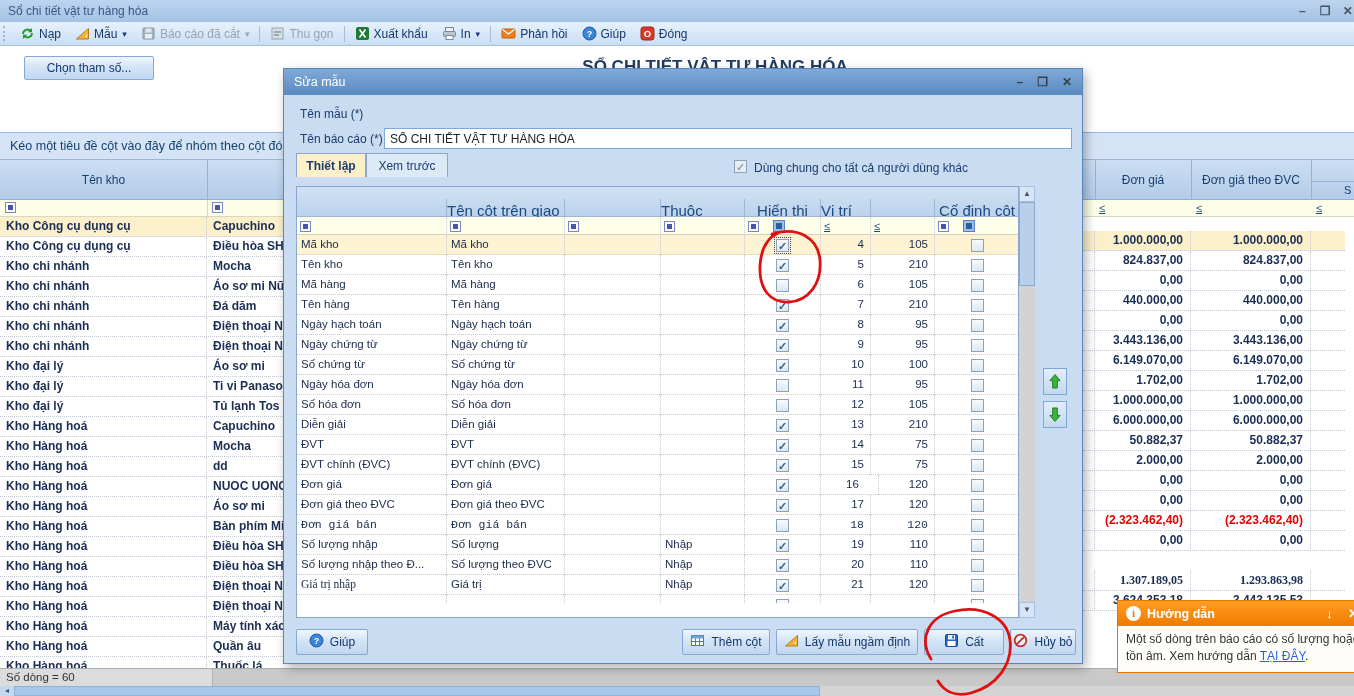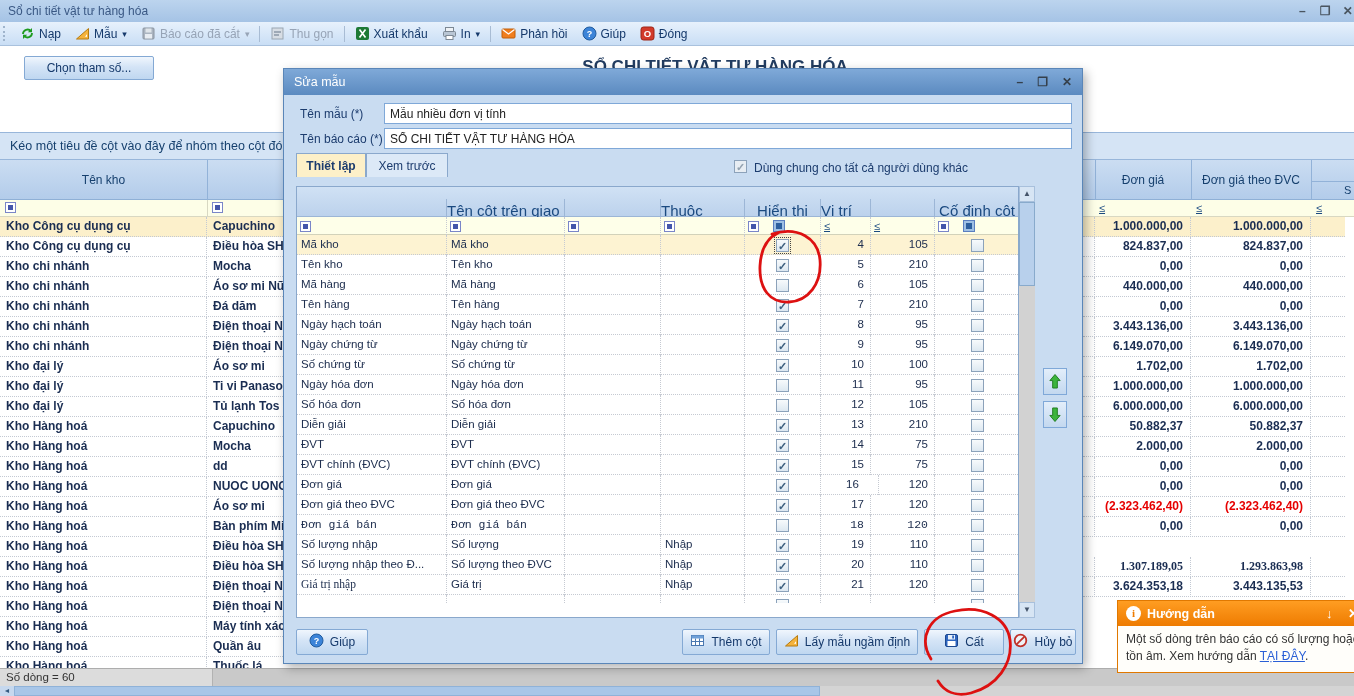--- a/index.html
+++ b/index.html
@@ -321,21 +321,21 @@
       </div>
       <div class="bt-row" style="top: 420px;">
         <div class="bt-cell" style="left: 0px; width: 207px; padding-left: 6px; border-right: 1px dotted rgb(195, 201, 211);">Kho Hàng hoá</div>
         <div class="bt-cell" style="left: 208px; width: 75px; padding-left: 5px;">Quần âu</div>
       </div>
       <div class="bt-row" style="top: 440px;">
         <div class="bt-cell" style="left: 0px; width: 207px; padding-left: 6px; border-right: 1px dotted rgb(195, 201, 211);">Kho Hàng hoá</div>
         <div class="bt-cell" style="left: 208px; width: 75px; padding-left: 5px;">Thuốc lá</div>
       </div>
     </div>
-  <div class="abs rowsbox" id="bg-right-rows" style="left:1083px;top:217px;width:262px;height:451px">
+  <div class="abs rowsbox" id="bg-right-rows" style="left:1083px;top:231px;width:262px;height:451px">
       <div class="bt-row sel" style="top: 0px;">
         <div class="bt-cell" style="left: 0px; width: 12px; border-right: 1px dotted rgb(195, 201, 211);"></div>
         <div class="bt-cell num" style="left: 12px; width: 96px; padding-right: 7px; border-right: 1px dotted rgb(195, 201, 211);">1.000.000,00</div>
         <div class="bt-cell num" style="left: 108px; width: 120px; padding-right: 7px; border-right: 1px dotted rgb(195, 201, 211);">1.000.000,00</div>
       </div>
       <div class="bt-row" style="top: 20px;">
         <div class="bt-cell" style="left: 0px; width: 12px; border-right: 1px dotted rgb(195, 201, 211);"></div>
         <div class="bt-cell num" style="left: 12px; width: 96px; padding-right: 7px; border-right: 1px dotted rgb(195, 201, 211);">824.837,00</div>
         <div class="bt-cell num" style="left: 108px; width: 120px; padding-right: 7px; border-right: 1px dotted rgb(195, 201, 211);">824.837,00</div>
       </div>
@@ -443,21 +443,20 @@
     <div class="dtitle">
       <span>Sửa mẫu</span>
       <span class="dctl">
         <span>–</span>
         <span>❒</span>
         <span>✕</span>
       </span>
     </div>
 
     <div class="dlabel" style="left:16px;top:38px">Tên mẫu (*)</div>
-    <input class="dinput" style="left: 100px; top: 34px; width: 688px;" value="Mẫu nhiều đơn vị tính">
     <div class="dlabel" style="left:16px;top:63px">Tên báo cáo (*)</div>
     <input class="dinput" style="left: 100px; top: 59px; width: 688px;" value="SỔ CHI TIẾT VẬT TƯ HÀNG HÓA">
 
     <div class="tab active" style="left:12px;width:70px">Thiết lập</div>
     <div class="tab inactive" style="left:82px;width:82px">Xem trước</div>
 
     <span class="cb checked gray" style="position:absolute;left:450px;top:91px"></span>
     <span class="dlabel" style="left:470px;top:92px">Dùng chung cho tất cả người dùng khác</span>
 
     <div class="dgrid">

